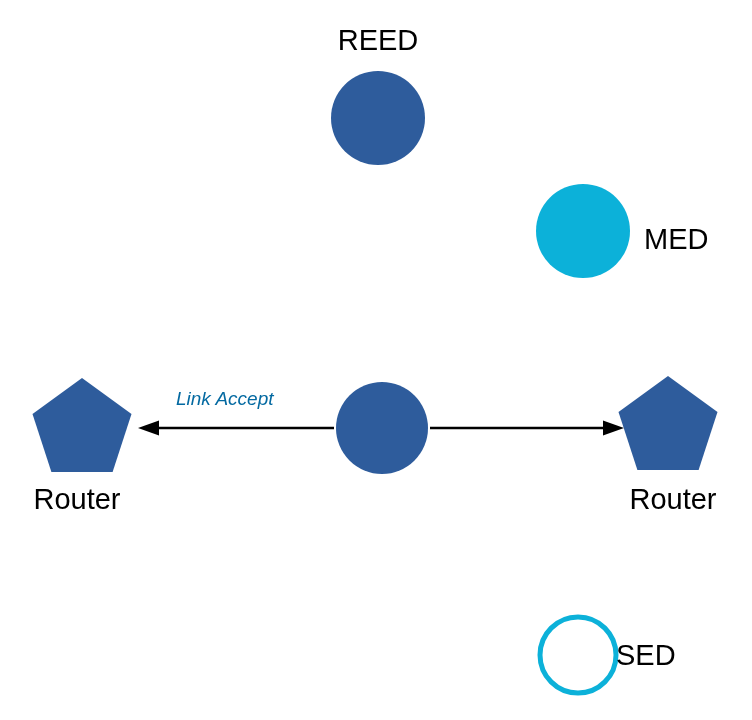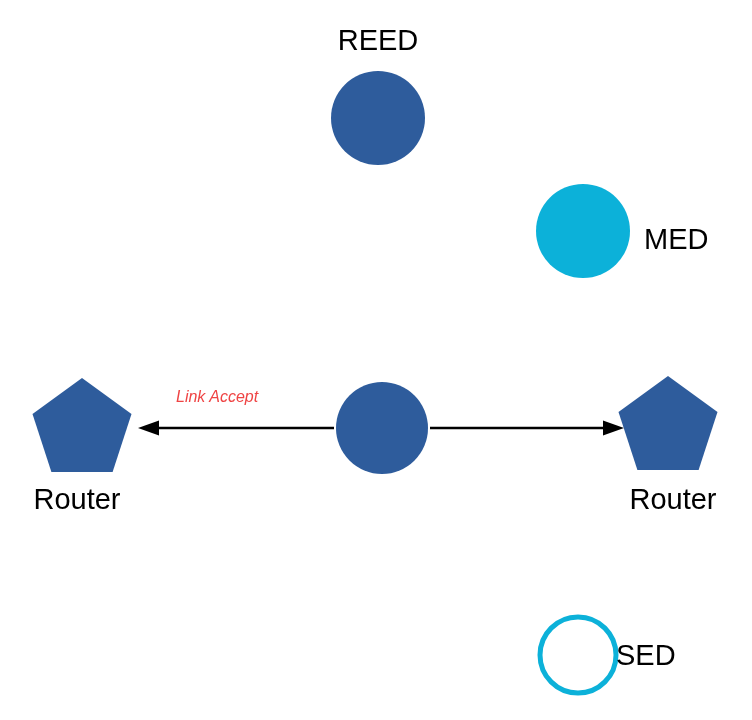--- a/index.html
+++ b/index.html
@@ -27,22 +27,22 @@
       color: #000000;
       font-size: 29px;
       line-height: 1.15;
       white-space: nowrap;
     }
     .centered {
       text-align: center;
     }
     .edge-label {
       position: absolute;
-      color: #ef4444;
-      font-size: 16px;
+      color: #0369a1;
+      font-size: 19px;
       font-style: italic;
       white-space: nowrap;
     }
   </style>
 </head>
 <body>
 
 <div class="canvas">
 
   <svg class="diagram-svg" width="752" height="720" viewBox="0 0 752 720" xmlns="http://www.w3.org/2000/svg">

